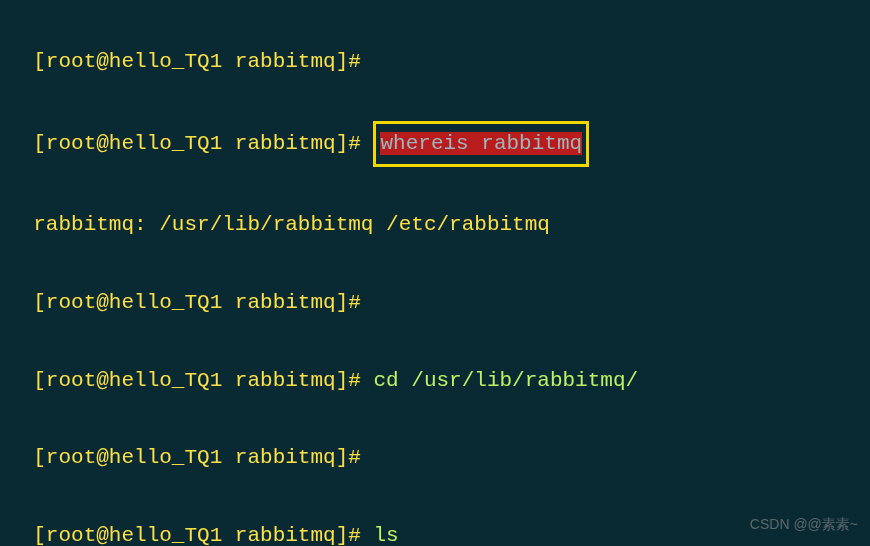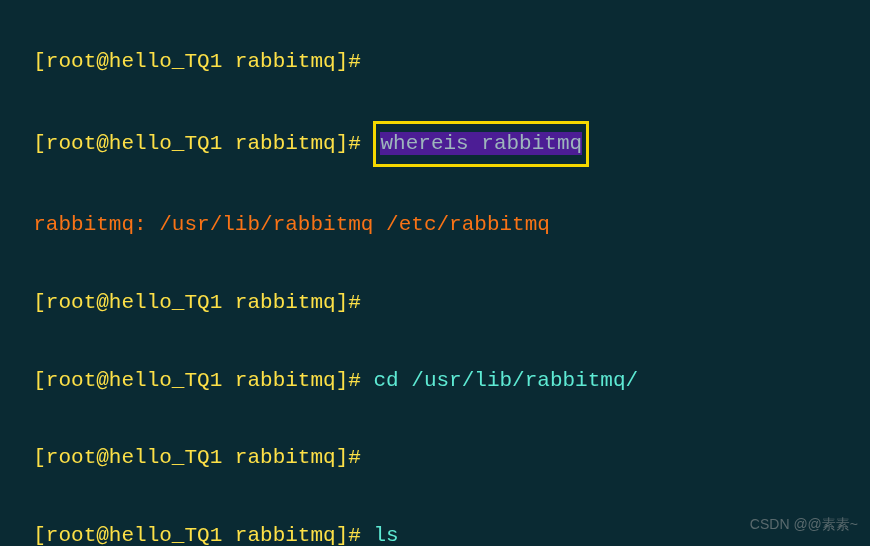--- a/index.html
+++ b/index.html
@@ -19,33 +19,33 @@
       overflow: hidden;
       position: relative;
     }
     .line {
       white-space: pre;
     }
     .prompt {
       color: #fde047;
     }
     .cmd {
-      color: #5eead4;
+      color: #bef264;
     }
     .highlight-box {
       border: 3px solid #f5d800;
       padding: 1px 4px;
       display: inline-block;
     }
     .selected-text {
-      background-color: #4c1d95;
+      background-color: #b91c1c;
       color: #9db5bc;
     }
     .output {
-      color: #f97316;
+      color: #fde047;
     }
     .watermark {
       position: absolute;
       bottom: 8px;
       right: 12px;
       font-size: 14px;
       color: #5a6a6e;
       font-family: sans-serif;
       margin-top: 44px;
     }

